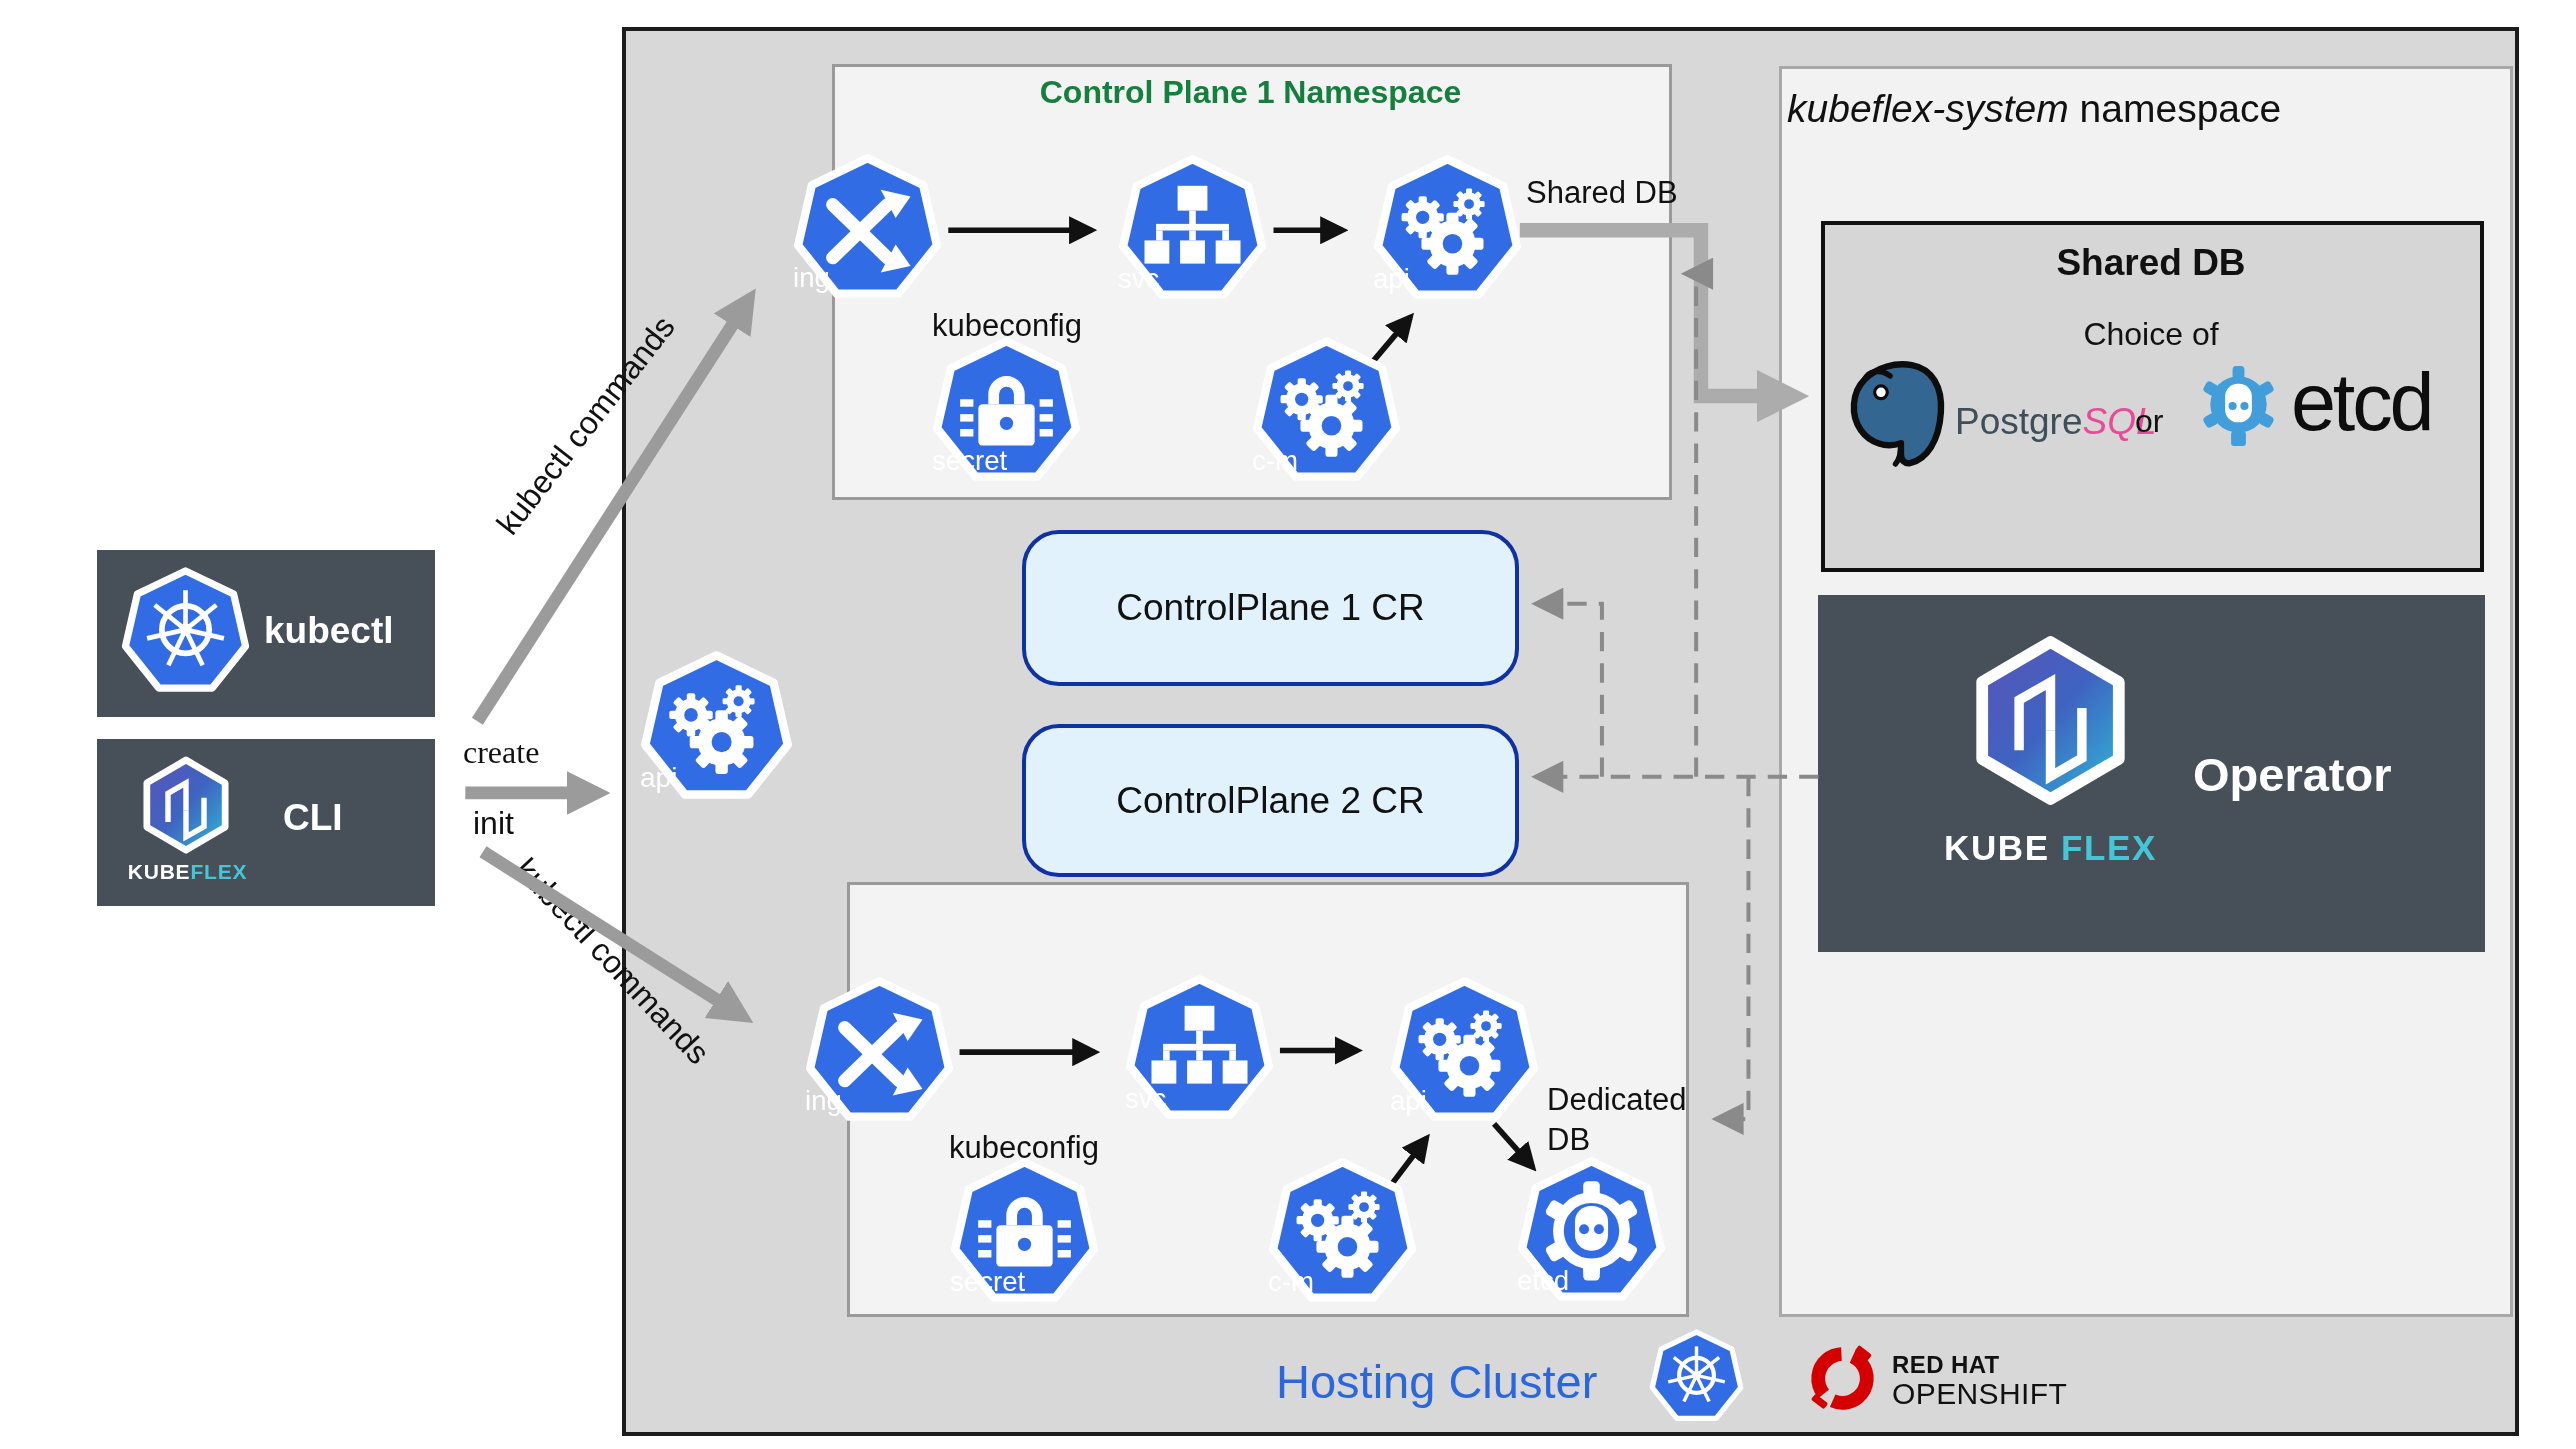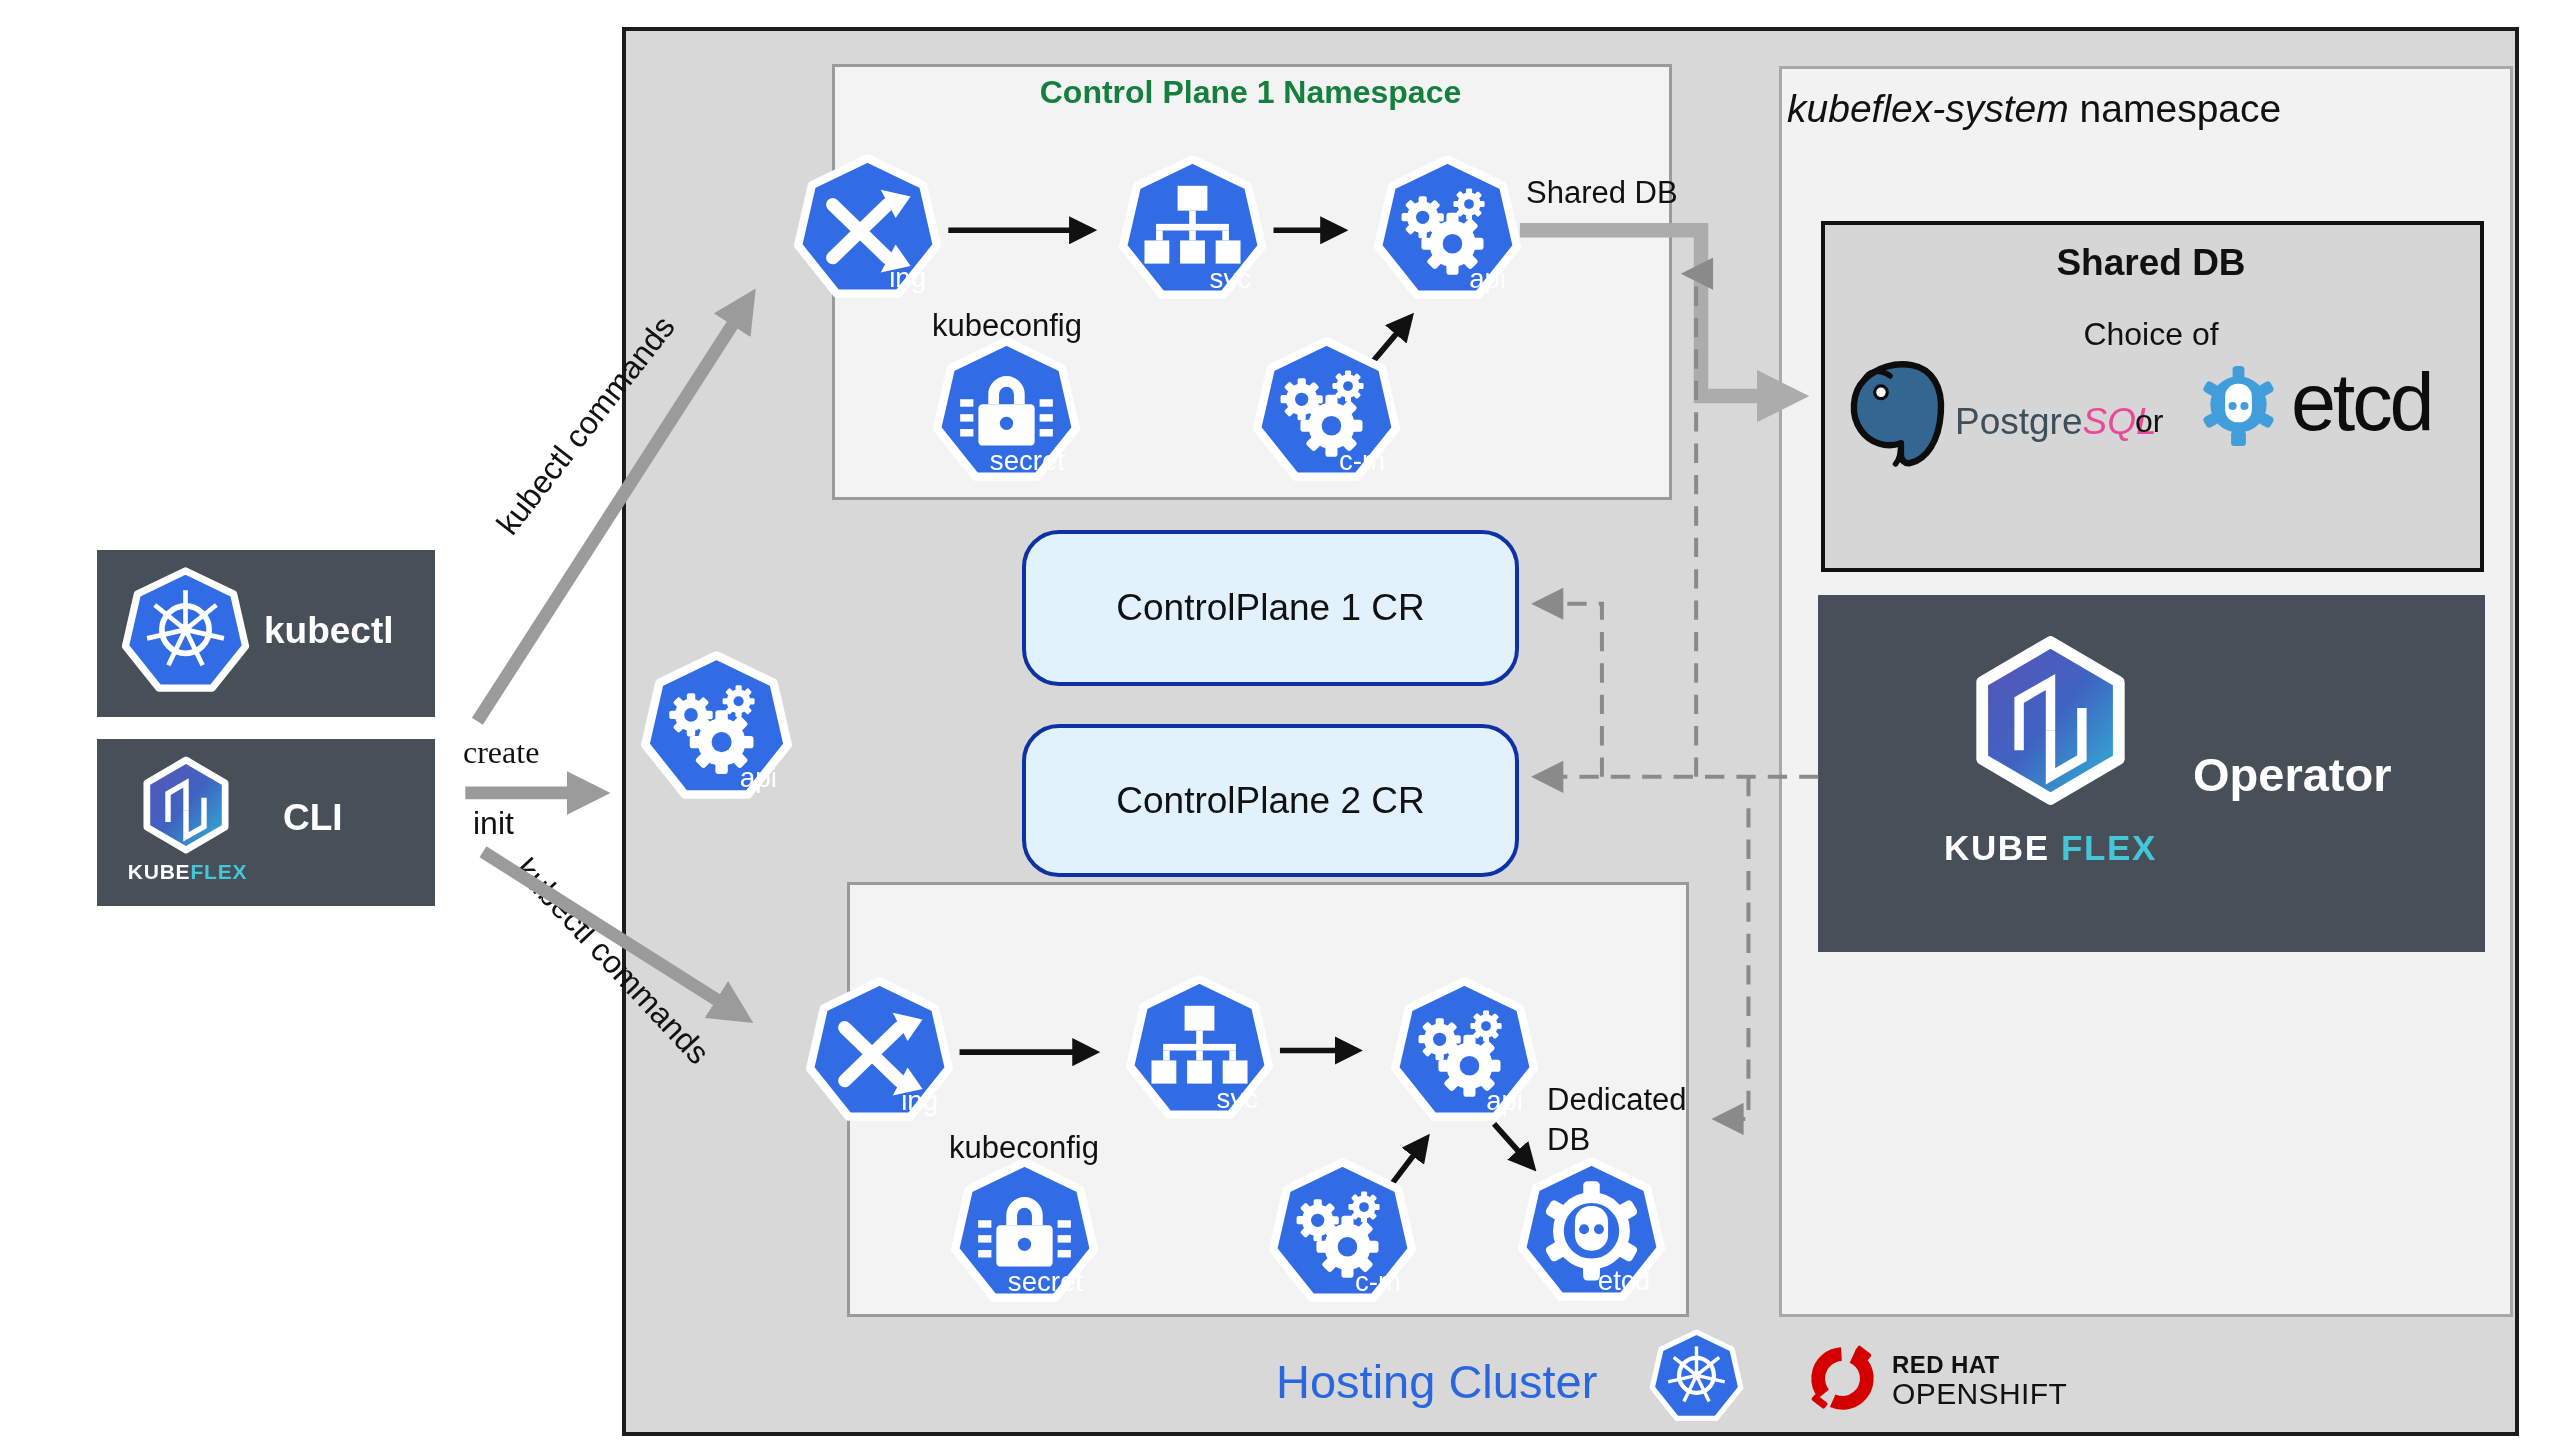--- a/index.html
+++ b/index.html
@@ -11,21 +11,21 @@
   .nsbox{background:#f3f3f3;border:3.2px solid #9a9a9a;}
   .kfxbox{background:#f2f2f2;border:3.2px solid #a8a8a8;}
   .inner-db{background:#d6d6d6;border:4px solid #111;}
   .darkbox{background:#475059;}
   .crbox{background:#e1f2fc;border:4px solid #0e31a3;border-radius:37px;display:flex;align-items:center;justify-content:center;}
   .crbox span{font-size:37px;color:#111;}
   .title{font-weight:700;color:#15803d;text-align:center;}
   .lbl{color:#111;}
   .kicon{position:absolute;z-index:7;}
   .kicon svg{width:100%;height:100%;display:block;}
-  .kicon-label{position:absolute;left:0;right:16px;text-align:right;color:#fff;font-weight:400;}
+  .kicon-label{position:absolute;left:0;right:4px;text-align:left;color:#fff;font-weight:400;}
   .rot{transform-origin:center center;text-align:center;color:#111;}
   .wt{color:#fff;}
   svg{overflow:visible;}
 </style>
 </head>
 <body>
 
 <div id="canvas">
 
   <div class="abs hosting z1" style="left:622px;top:26.6px;width:1889px;height:1401px;"></div>

